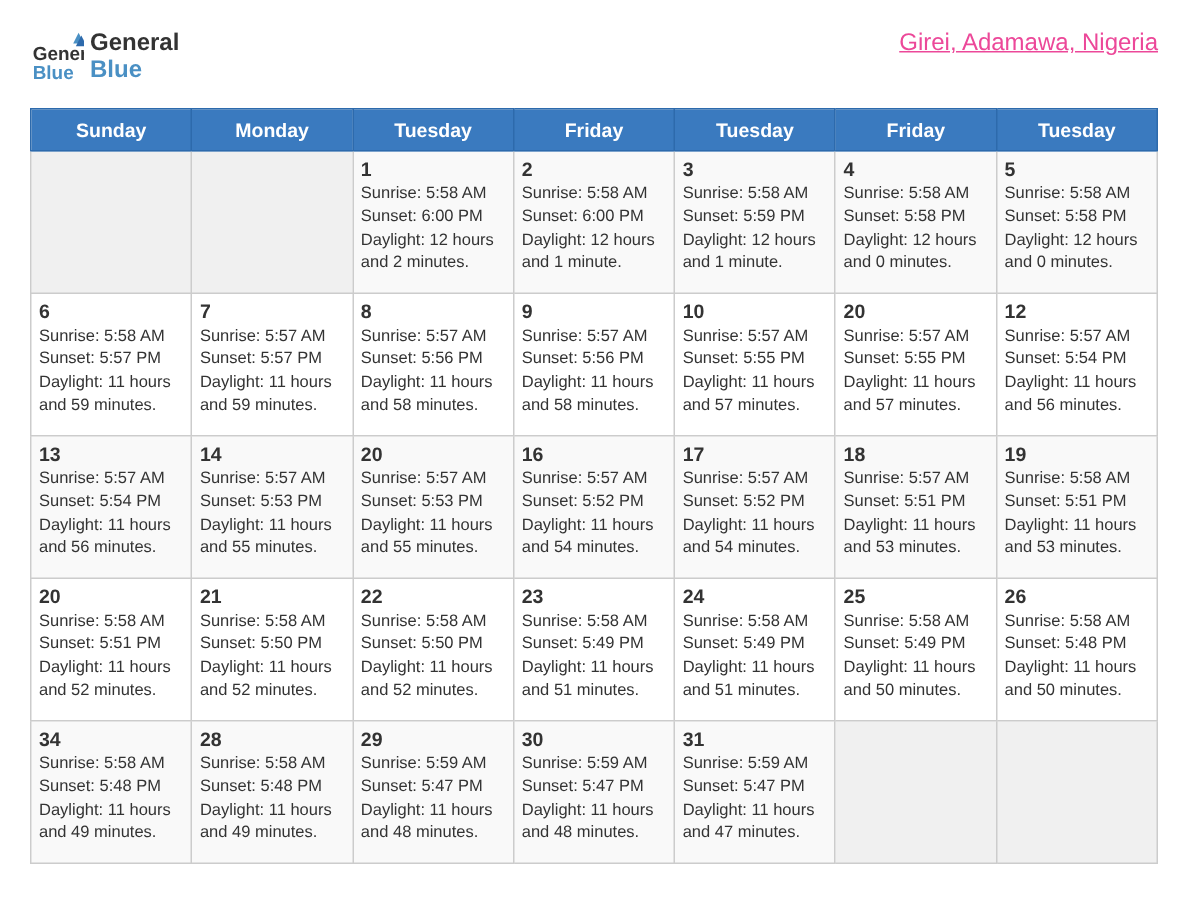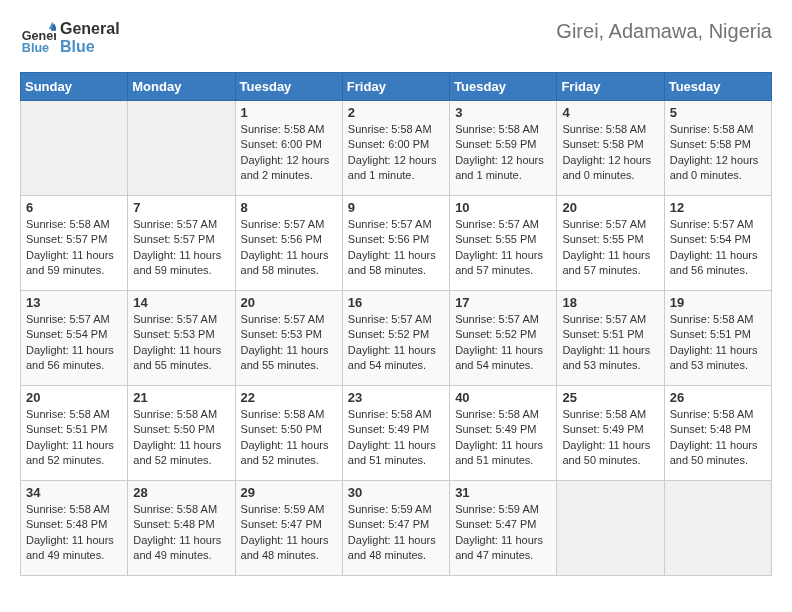--- a/index.html
+++ b/index.html
@@ -27,35 +27,36 @@
     }
     .title-block {
       text-align: right;
     }
     .month-title {
       font-size: 36px;
       font-weight: bold;
       color: #333;
     }
     .subtitle {
-      font-size: 20px;
-      color: #737373;
+      font-size: 16px;
+      color: #ec4899;
+      text-decoration: underline;
     }
     table {
       width: 100%;
       border-collapse: collapse;
       table-layout: fixed;
     }
     thead th {
       background: #3a7abf;
       color: #fff;
       font-size: 13px;
       font-weight: bold;
       padding: 6px 4px;
-      text-align: left;
+      text-align: center;
       border: 1px solid #2d6aac;
     }
     tbody tr {
       vertical-align: top;
     }
     tbody td {
       border: 1px solid #ccc;
       padding: 4px 5px;
       font-size: 10.5px;
       color: #333;
@@ -277,21 +278,21 @@
 and 52 minutes.</div>
         </td>
         <td>
           <span class="day-num">23</span>
           <div class="day-info" style="white-space: pre-line;">Sunrise: 5:58 AM
 Sunset: 5:49 PM
 Daylight: 11 hours
 and 51 minutes.</div>
         </td>
         <td>
-          <span class="day-num">40</span>
+          <span class="day-num">24</span>
           <div class="day-info" style="white-space: pre-line;">Sunrise: 5:58 AM
 Sunset: 5:49 PM
 Daylight: 11 hours
 and 51 minutes.</div>
         </td>
         <td>
           <span class="day-num">25</span>
           <div class="day-info" style="white-space: pre-line;">Sunrise: 5:58 AM
 Sunset: 5:49 PM
 Daylight: 11 hours

